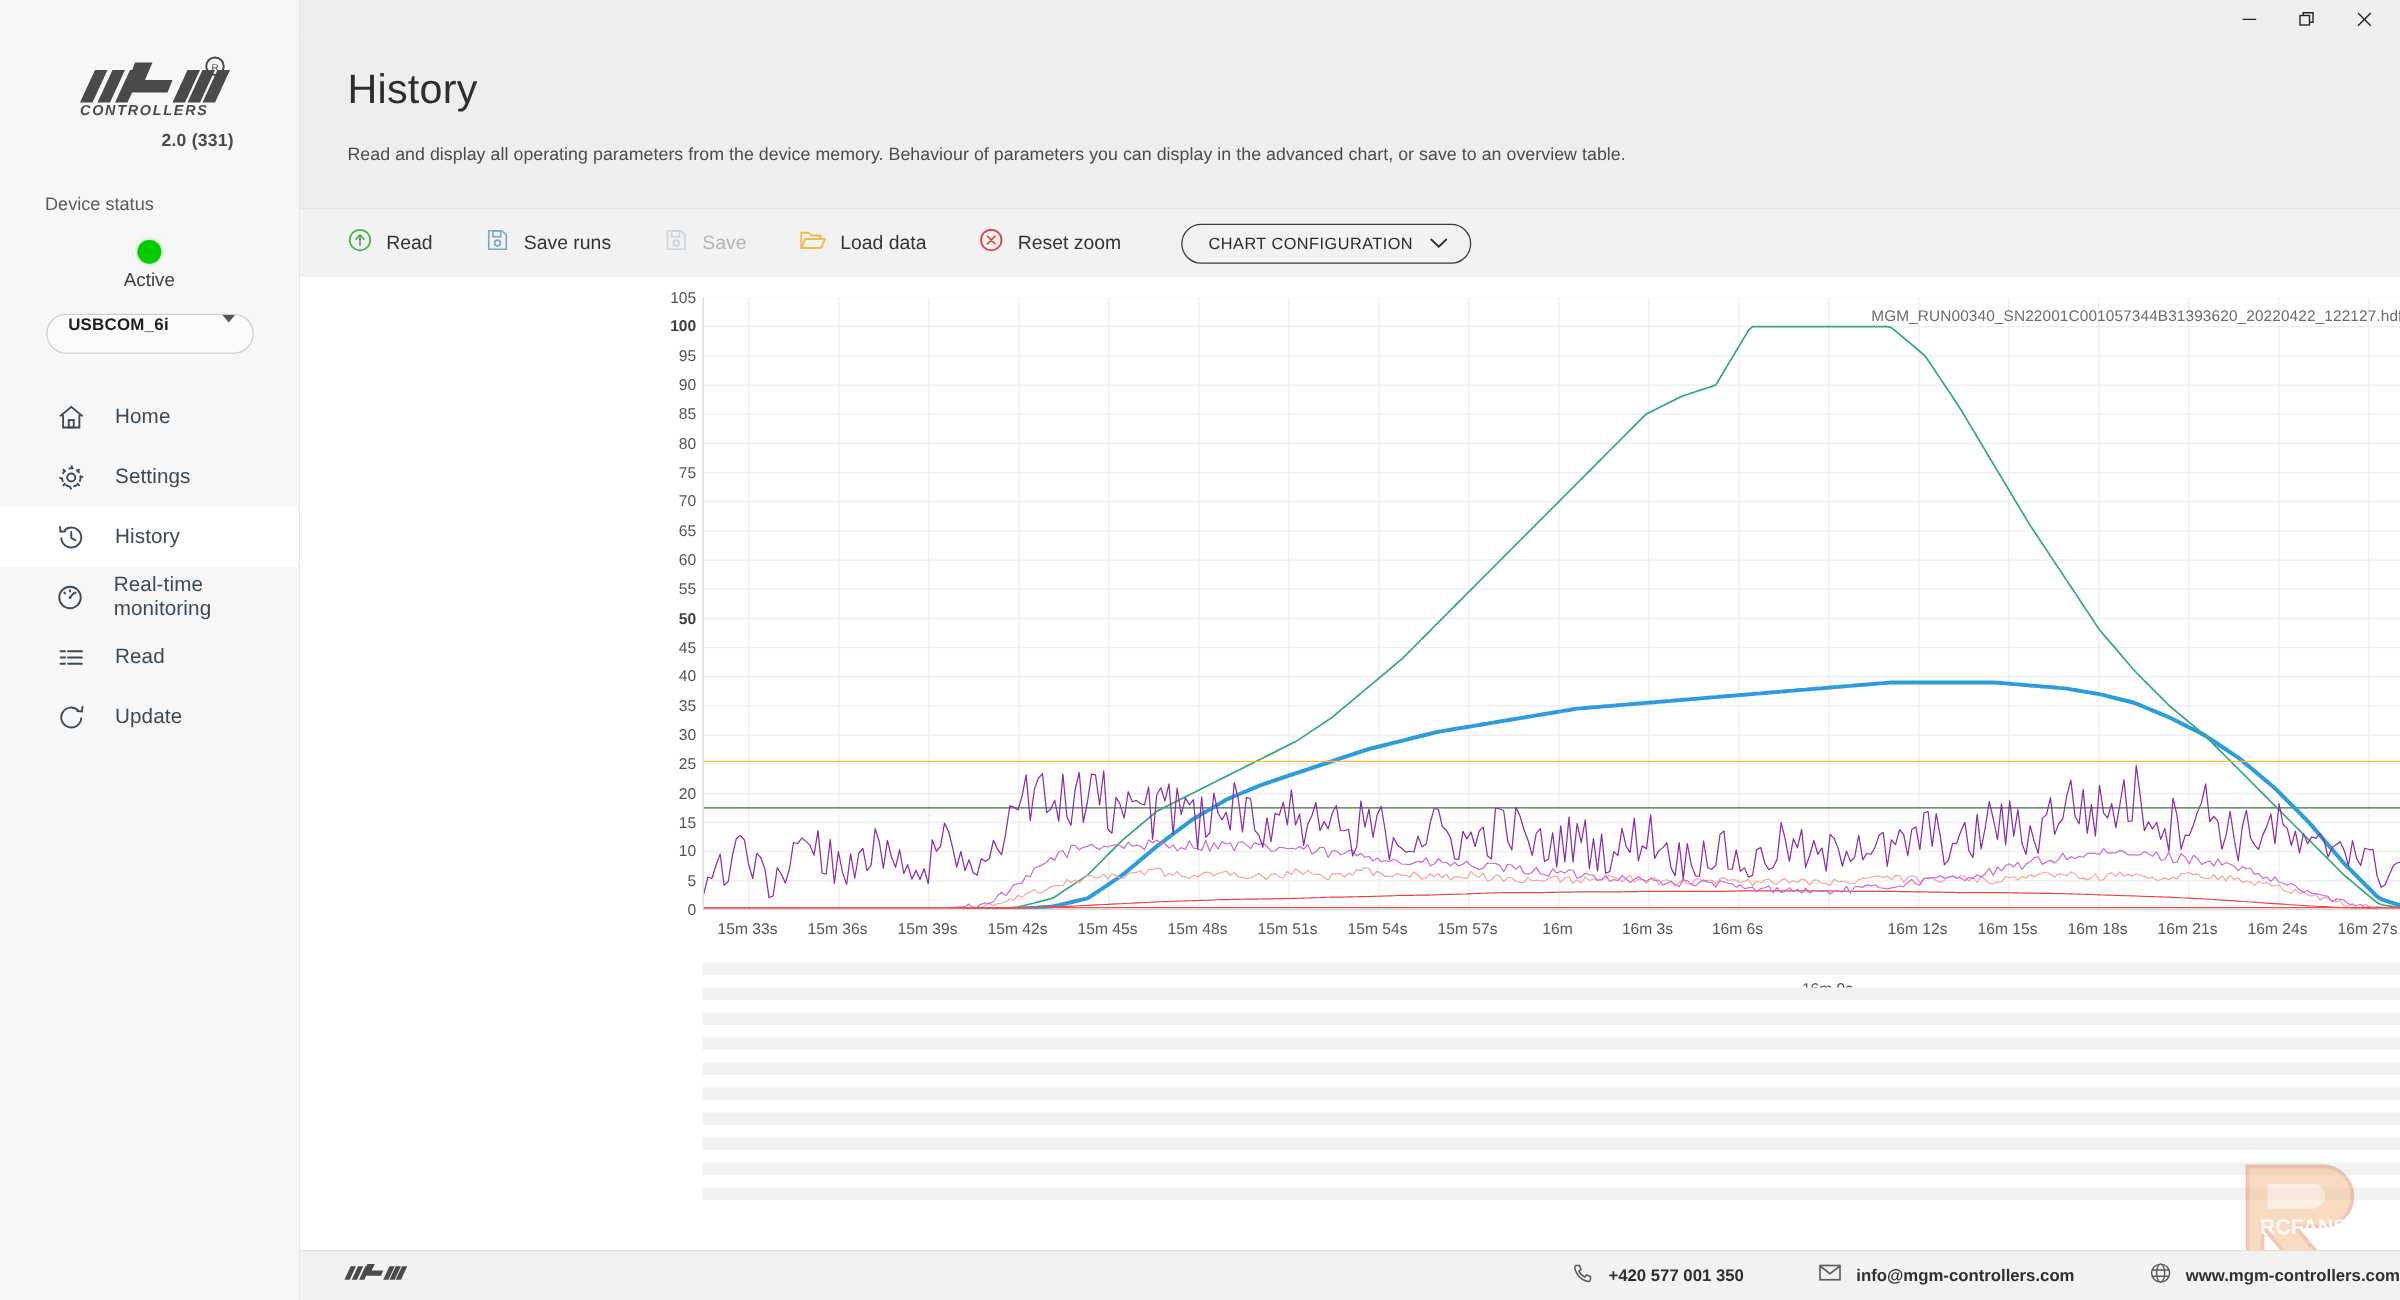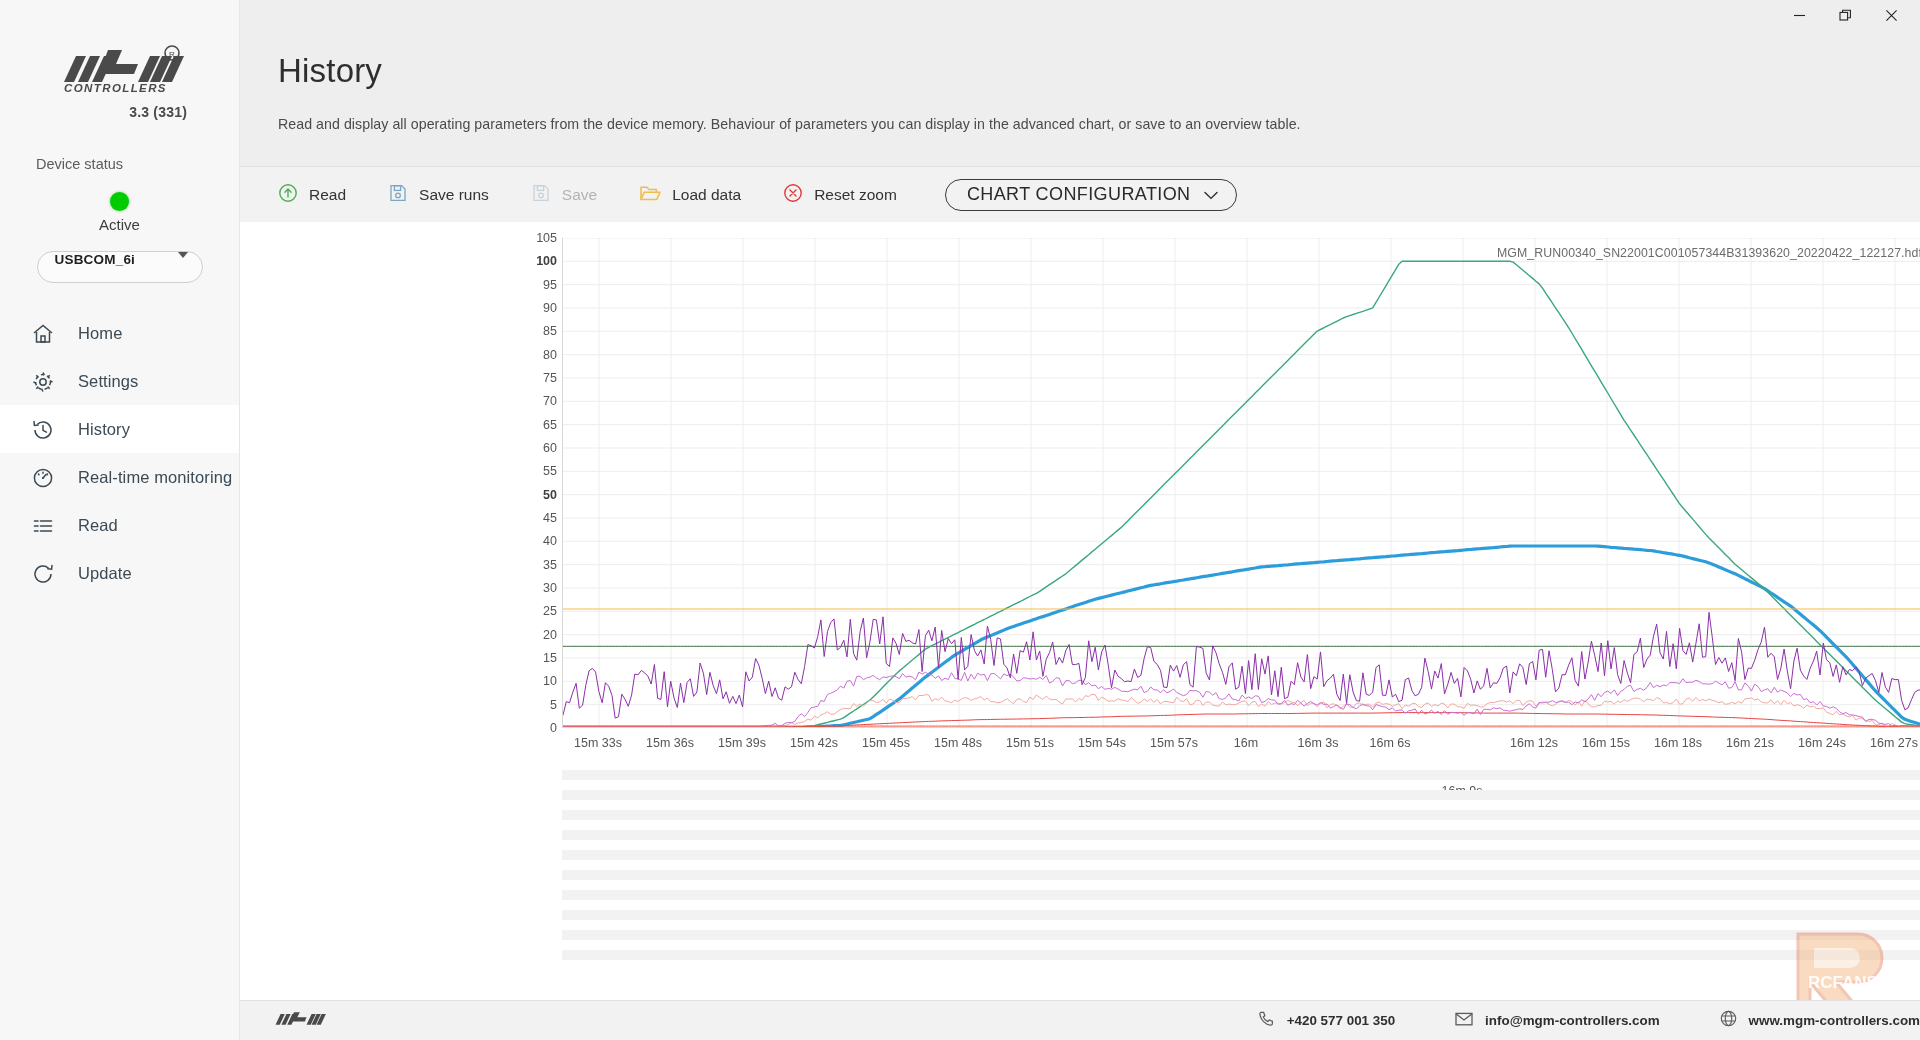--- a/index.html
+++ b/index.html
@@ -41,21 +41,21 @@
     border: 1px solid #cfcfcf; border-radius: 17px;
     background: #fbfbfb; display: flex; align-items: flex-start;
     justify-content: space-between; padding: 0 14px 0 17px;
   }
   .com-select-label { font-size: 13.5px; font-weight: bold; color: #1f1f1f; letter-spacing: .2px;}
   .caret { width: 0; height: 0; border-left: 5px solid transparent;
            border-right: 5px solid transparent; border-top: 6px solid #555; }
   .nav { margin-top: 26px; }
   .nav-item {
     height: 48px; display: flex; align-items: center;
-    padding-left: 30px; gap: 22px; cursor: default;
+    padding-left: 44px; gap: 22px; cursor: default;
     border-top: 1px solid transparent;
   }
   .nav-item.active { background: #ffffff; }
   .nav-label { font-size: 16.5px; color: #3b4a55; letter-spacing: .1px; }
   .nav-icon { width: 26px; height: 26px; display:flex; align-items:center; justify-content:center; }
 
   
   .main { flex: 1 1 auto; height: 1040px; position: relative; background: #ffffff; }
   .titlebar {
     height: 30px; background: #eeeeee; display: flex;
@@ -73,21 +73,21 @@
     display: flex; align-items: center; padding-left: 38px; gap: 0;
   }
   .tool-btn { display: flex; align-items: center; gap: 11px; margin-right: 42px; }
   .tool-btn .lbl { font-size: 15.5px; color: #333; }
   .tool-btn.disabled .lbl { color: #b3b3b3; }
   .chart-config {
     height: 32px; border: 1px solid #3a3a3a; border-radius: 17px;
     display: flex; align-items: center; gap: 14px; padding: 0 18px 0 21px;
     background: #f2f2f2; margin-left: 6px;
   }
-  .chart-config .lbl { font-size: 18px; color: #2a2a2a; letter-spacing: .4px; }
+  .chart-config .lbl { font-size: 13px; color: #2a2a2a; letter-spacing: .4px; }
 
   .content { position: relative; background: #fff; height: calc(1040px - 30px - 136px - 56px); }
 
   
   .chart-area { position: relative; height: 540px; }
   .plot {
     position: absolute; left: 322px; top: 16px;
     width: 1368px; height: 490px;
     border-left: 1px solid #d8d8d8; border-bottom: 1px solid #d8d8d8;
   }
@@ -138,21 +138,21 @@
           <path d="M46 40 L58 14 L68 14 L56 40 Z"></path>
           <path d="M62 8 L76 8 L70 22 L92 22 L88 32 L60 32 C56 32 54 28 56 24 Z"></path>
           <path d="M92 40 L104 14 L114 14 L102 40 Z"></path>
           <path d="M104 40 L116 14 L126 14 L114 40 Z"></path>
           <path d="M116 40 L128 14 L138 14 L126 40 Z"></path>
           <circle cx="126" cy="11" r="7" fill="none" stroke="#4a4a4a" stroke-width="1.6"></circle>
           <text x="126" y="14.5" font-size="8" text-anchor="middle" font-family="Liberation Sans, sans-serif" fill="#4a4a4a">R</text>
         </g>
         <text x="18" y="50" font-size="11.5" font-weight="bold" font-style="italic" letter-spacing="1.4" font-family="Liberation Sans, sans-serif" fill="#4a4a4a">CONTROLLERS</text>
       </svg>
-      <div class="logo-version">3.3 (331)</div>
+      <div class="logo-version">2.0 (331)</div>
     </div>
 
     <div class="dev-status-label">Device status</div>
 
     <div class="status-dot-wrap">
       <div class="status-dot"></div>
       <div class="status-text">Active</div>
     </div>
 
     <div class="com-select">

